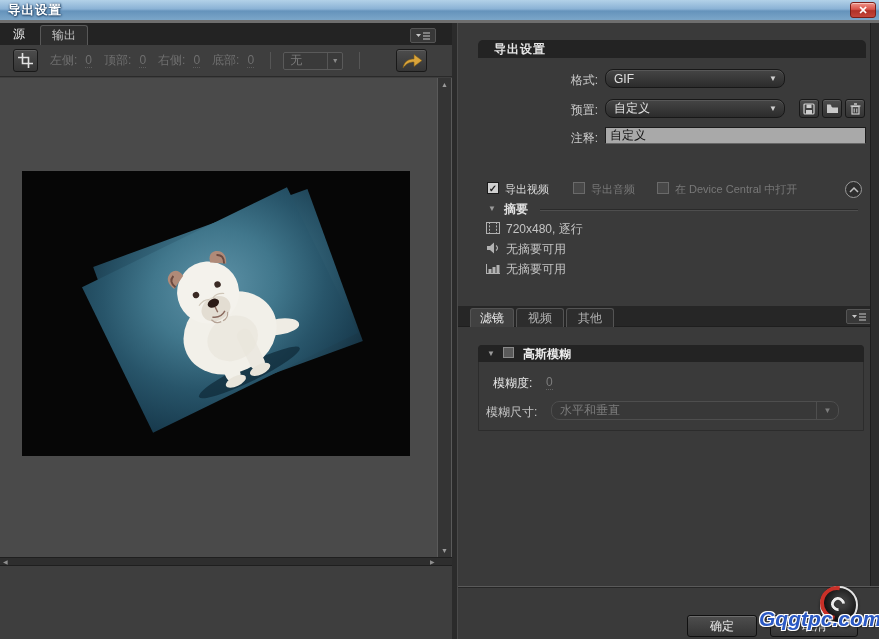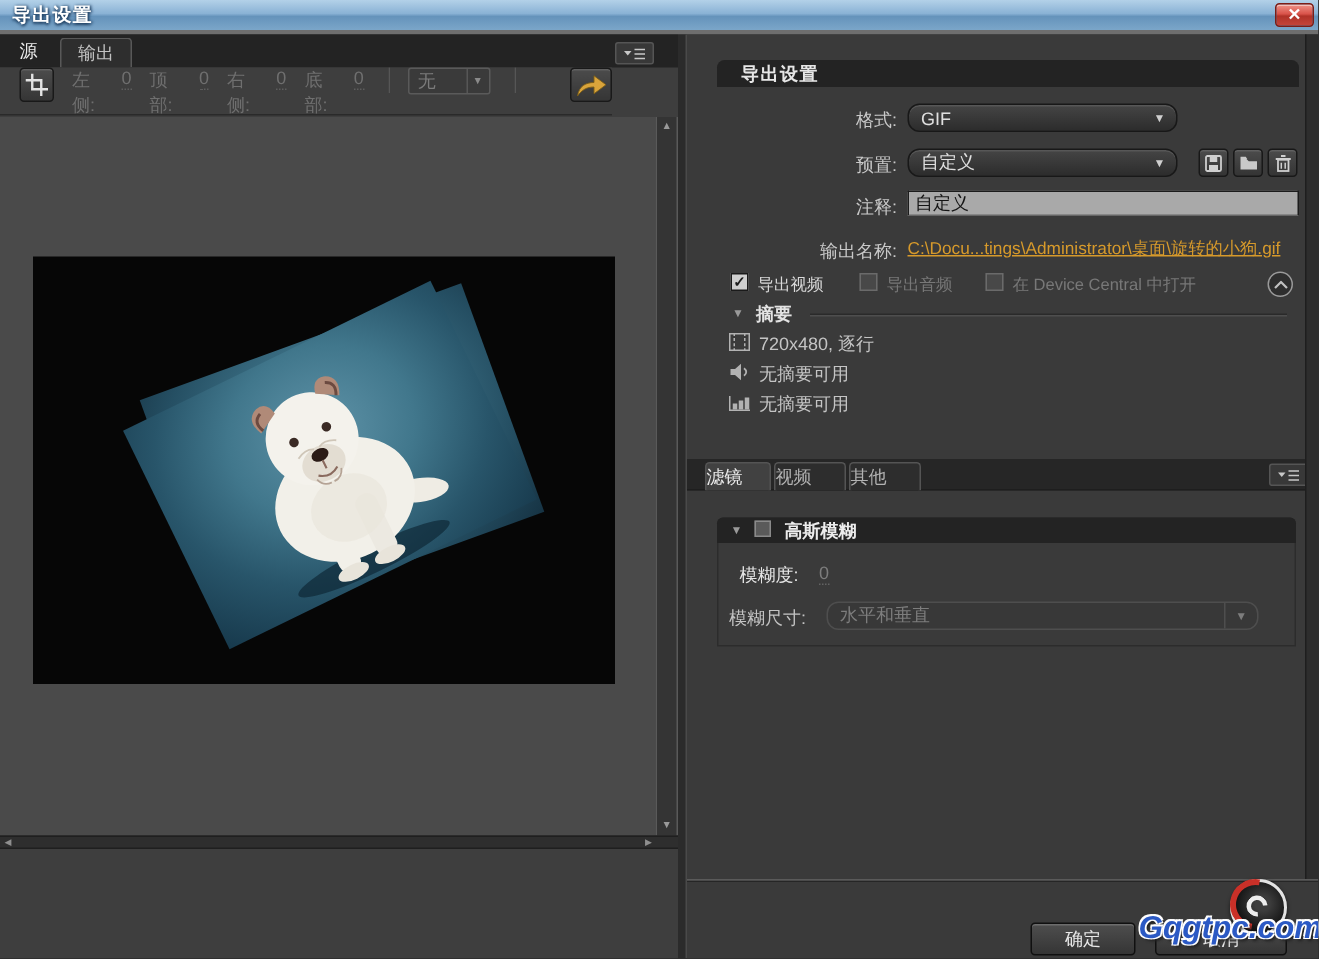--- a/index.html
+++ b/index.html
@@ -24,22 +24,22 @@
 
   
   .left-panel { position:absolute; left:0; top:0; width:452px; height:616px; background:#3e3e3e; }
   .lp-tabbar { position:absolute; left:0; top:0; width:452px; height:22px; background:#232323; }
   .tab { position:absolute; top:2px; height:20px; line-height:19px; text-align:center; font-size:12px; }
   .tab.src { left:0; width:38px; color:#ededed; }
   .tab.out { left:40px; width:48px; color:#c2c2c2; background:#2e2e2e; border:1px solid #585858;
              border-bottom:none; border-radius:3px 3px 0 0; }
   .panel-menu { position:absolute; width:26px; height:15px; background:#383838; border:1px solid #555;
     border-radius:2px; display:flex; align-items:center; justify-content:center; }
-  .lp-toolbar { position:absolute; left:0; top:22px; width:408px; height:32px; background:#3e3e3e;
-    border-bottom:1px solid #2a2a2a; display:flex; align-items:flex-start; }
+  .lp-toolbar { position:absolute; left:0; top:22px; width:452px; height:32px; background:#3e3e3e;
+    border-bottom:1px solid #2a2a2a; display:flex; align-items:center; }
   .tool-btn { width:25px; height:23px; border-radius:3px; border:1px solid #191919;
     background:linear-gradient(180deg,#4c4c4c,#353535); box-shadow:inset 0 1px 0 rgba(255,255,255,.12);
     display:flex; align-items:center; justify-content:center; }
   .crop-btn { margin-left:13px; }
   .dim { color:#787878; }
   .crop-label { margin-left:12px; color:#6f6f6f; }
   .crop-val { margin-left:8px; color:#6f6f6f; border-bottom:1px dotted #5d5d5d; }
   .tb-sep { width:1px; height:17px; background:#272727; border-right:1px solid #565656; margin-left:16px; }
   .mini-dd { margin-left:12px; width:60px; height:18px; background:#3a3a3a; border:1px solid #5a5a5a;
     border-radius:2px; display:flex; align-items:center; color:#7b7b7b; }
@@ -125,21 +125,21 @@
   .tri { font-size:8px; color:#9a9a9a; }
   .sum-title { position:absolute; left:26px; top:-2px; font-weight:bold; color:#e3e3e3; }
   .sum-line { position:absolute; left:62px; right:8px; top:6px; border-top:1px solid #2a2a2a;
     border-bottom:1px solid #4e4e4e; }
   .sum-item { position:absolute; left:20px; width:388px; height:16px; color:#c4c4c4; }
   .sum-item .ico { position:absolute; left:8px; top:1px; }
   .sum-item .txt { position:absolute; left:28px; top:0; }
 
   .ftabbar { position:absolute; left:0; top:283px; width:412px; height:21px; background:#262626;
     border-bottom:1px solid #1e1e1e; }
-  .ftab { position:absolute; top:2px; height:19px; line-height:18px; text-align:left;
+  .ftab { position:absolute; top:2px; height:19px; line-height:18px; text-align:center;
     border:1px solid #545454; border-bottom:none; border-radius:3px 3px 0 0; }
   .ftab.active { background:#414141; color:#ececec; }
   .ftab.idle { background:#2d2d2d; color:#b2b2b2; }
   .gauss-box { position:absolute; left:20px; top:322px; width:386px; height:86px;
     border:1px solid #2c2c2c; border-radius:4px 4px 0 0; }
   .gauss-hdr { position:absolute; left:-1px; top:-1px; width:386px; height:17px; background:#232323;
     border-radius:4px 4px 0 0; }
   .gauss-hdr .tri { position:absolute; left:9px; top:4px; }
   .gauss-cb { position:absolute; left:25px; top:2px; width:11px; height:11px; background:#5a5a5a;
     border:1px solid #8a8a8a; }
@@ -315,24 +315,20 @@
             <line x1="6.8" y1="5.5" x2="6.8" y2="9.5" stroke="#cfcfcf"></line>
           </svg>
         </div>
       </div>
 
       <div class="frow" style="top:104px;">
         <span class="flabel">注释:</span>
         <input class="comment-input" value="自定义" style="">
       </div>
 
-      <div class="frow" style="top:133px;">
-        <span class="flabel">输出名称:</span>
-        <span class="out-link">C:\Docu...tings\Administrator\桌面\旋转的小狗.gif</span>
-      </div>
 
       <div class="cb-row">
         <div class="cb on" style="left:9px;">✓</div>
         <span class="cb-lab" style="left:27px; color:#dadada;">导出视频</span>
         <div class="cb off" style="left:95px;"></div>
         <span class="cb-lab dim" style="left:113px;">导出音频</span>
         <div class="cb off" style="left:179px;"></div>
         <span class="cb-lab dim" style="left:197px;">在 Device Central 中打开</span>
         <div class="collapse-btn">
           <svg width="10" height="6">

